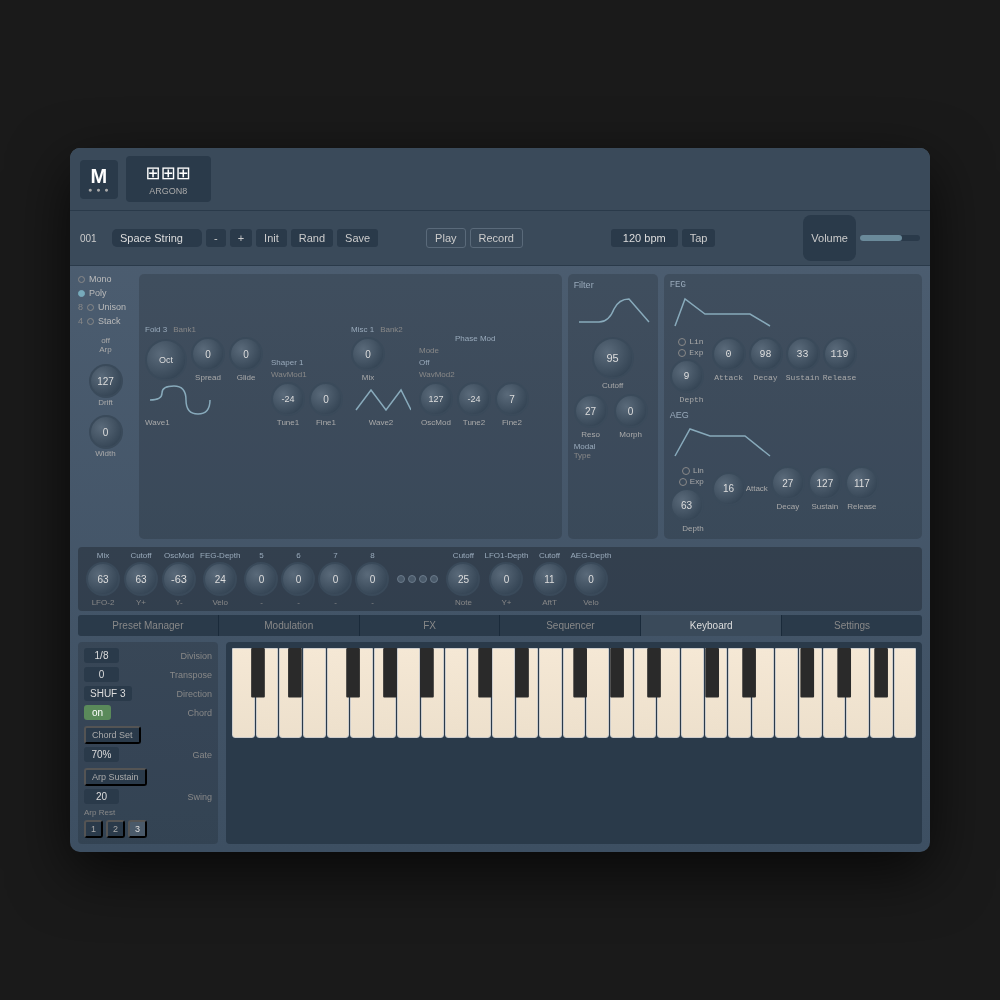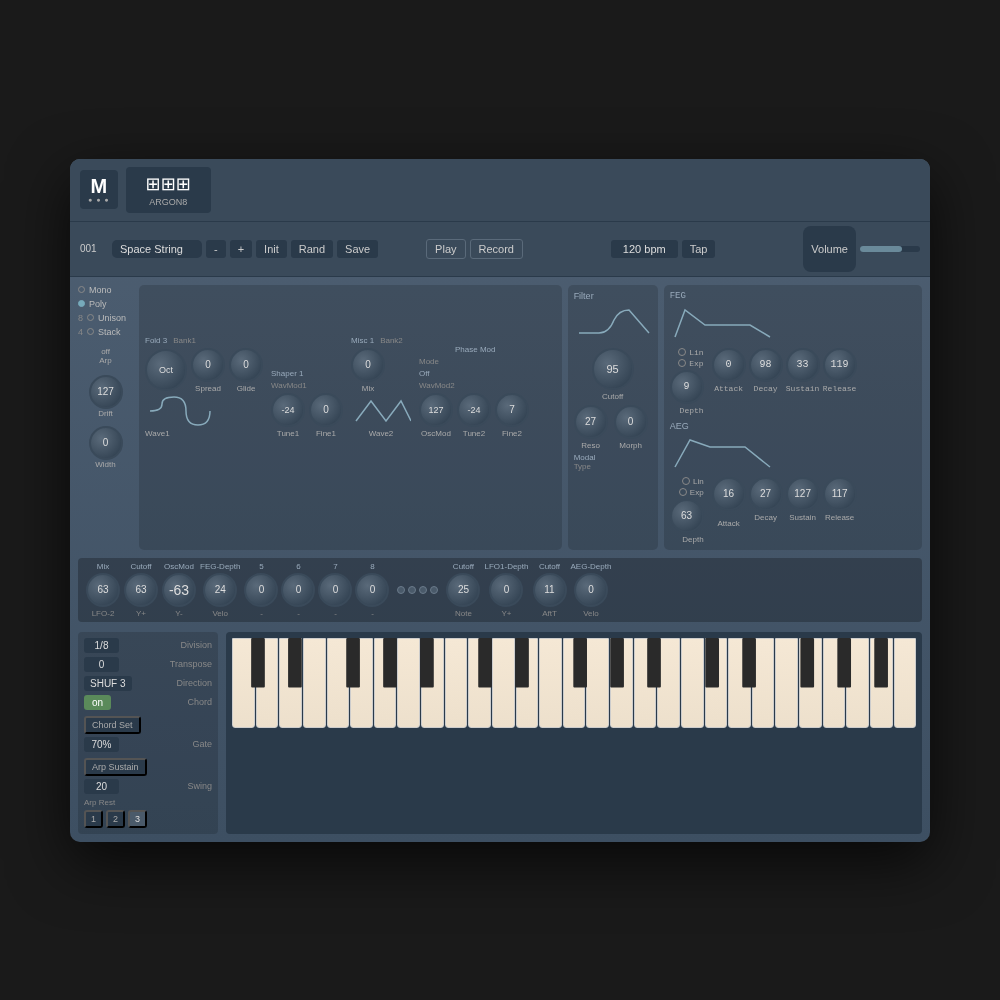--- a/index.html
+++ b/index.html
@@ -605,21 +605,21 @@
               <div style="display:flex;gap:3px;align-items:center;font-size:8px;color:#aaa;">
                 <div style="width:8px;height:8px;border-radius:50%;border:1px solid #888;background:transparent;"></div>
                 <span>Exp</span>
               </div>
               <div class="knob-small">
                 <span>63</span>
               </div>
               <div class="knob-label">Depth</div>
             </div>
             <div style="display:flex;gap:3px;">
-              <div style="display:flex;flex-direction:column;align-items:center;gap:8px;">
+              <div style="display:flex;align-items:center;gap:0;">
                 <div class="knob-small">
                   <span>16</span>
                 </div>
                 <div class="knob-label">Attack</div>
               </div>
               <div style="display:flex;flex-direction:column;align-items:center;gap:2px;">
                 <div class="knob-small">
                   <span>27</span>
                 </div>
                 <div class="knob-label">Decay</div>
@@ -649,21 +649,21 @@
         <div class="knob-small">63</div>
         <div class="mod-sublabel">LFO-2</div>
       </div>
       <div class="mod-group">
         <div class="mod-label">Cutoff</div>
         <div class="knob-small">63</div>
         <div class="mod-sublabel">Y+</div>
       </div>
       <div class="mod-group">
         <div class="mod-label">OscMod</div>
-        <div class="knob-small" style="font-size:14px;">-63</div>
+        <div class="knob-small" style="font-size:11px;">-63</div>
         <div class="mod-sublabel">Y-</div>
       </div>
       <div class="mod-group">
         <div class="mod-label">FEG-Depth</div>
         <div class="knob-small">24</div>
         <div class="mod-sublabel">Velo</div>
       </div>
 
       <div style="display:flex;gap:3px;align-items:center;">
         <div style="display:flex;flex-direction:column;align-items:center;gap:2px;">
@@ -710,20 +710,28 @@
         <div class="knob-small">11</div>
         <div class="mod-sublabel">AftT</div>
       </div>
       <div class="mod-group">
         <div class="mod-label">AEG-Depth</div>
         <div class="knob-small">0</div>
         <div class="mod-sublabel">Velo</div>
       </div>
     </div>
 
+    <div class="nav-tabs">
+      <div class="nav-tab">Preset Manager</div>
+      <div class="nav-tab">Modulation</div>
+      <div class="nav-tab">FX</div>
+      <div class="nav-tab">Sequencer</div>
+      <div class="nav-tab active">Keyboard</div>
+      <div class="nav-tab">Settings</div>
+    </div>
 
     <div style="display:flex;padding:6px 8px 8px 8px;gap:8px;">
 
       <div style="width:140px;background:rgba(0,0,0,0.15);border-radius:4px;padding:6px;">
         <div class="arp-row">
           <span class="arp-value">1/8</span>
           <span class="arp-val-label">Division</span>
         </div>
         <div class="arp-row">
           <span class="arp-value">0</span>

